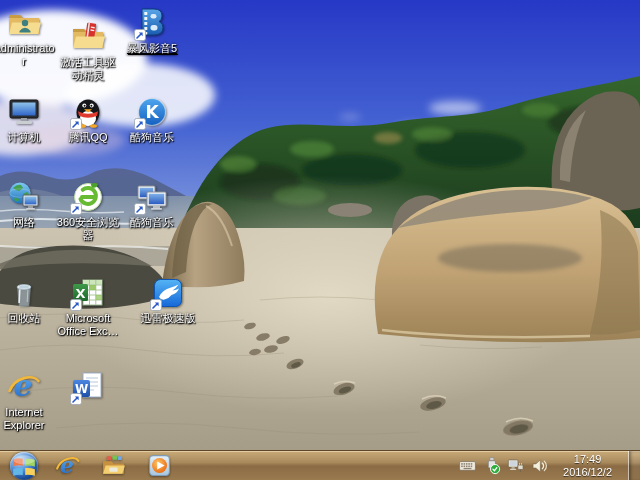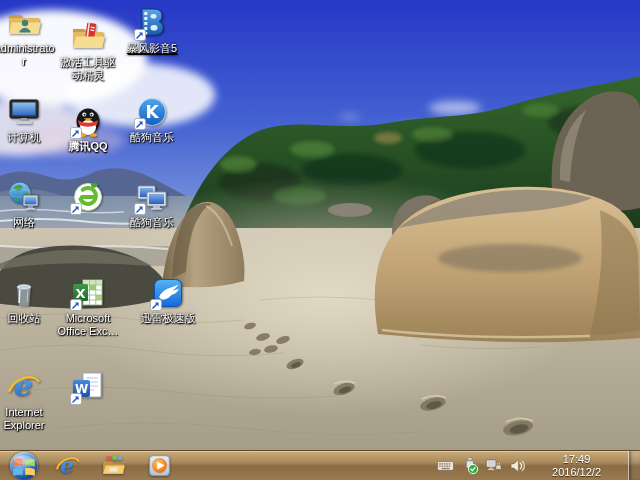--- a/index.html
+++ b/index.html
@@ -24,21 +24,21 @@
     background:linear-gradient(#c9ab79 0%,#a8895c 40%,#8a6b44 52%,#9a7b50 100%);
     border-top:1px solid #5e4628;box-shadow:inset 0 1px 0 rgba(255,240,210,.5);
     box-sizing:border-box;}
   #start-orb{width:28px;height:28px;margin:0 6px 0 10px;border-radius:50%;
     background:radial-gradient(circle at 35% 28%,#bcdcf8 0%,#5a93d8 38%,#1c4f9c 68%,#082348 100%);
     box-shadow:inset 0 1px 2px rgba(255,255,255,.7),0 0 3px rgba(0,0,0,.6);
     display:flex;align-items:center;justify-content:center;cursor:pointer;flex:none;}
   .tb-slot{width:46px;height:30px;display:flex;align-items:center;justify-content:center;
     cursor:pointer;flex:none;}
   .tb-slot svg{width:25px;height:25px;filter:drop-shadow(0 1px 1px rgba(0,0,0,.4));}
-  #tray{margin-left:auto;display:flex;align-items:center;gap:21px;height:30px;}
+  #tray{margin-left:auto;display:flex;align-items:center;gap:10px;height:30px;}
   .tray-ic{width:19px;height:19px;cursor:pointer;flex:none;}
   .tray-ic svg{width:19px;height:19px;}
   #clock{display:flex;flex-direction:column;align-items:center;justify-content:center;
     padding:0 6px 0 4px;height:30px;cursor:pointer;}
   #clock span{font-size:11px;line-height:13px;color:#fff;
     text-shadow:0 1px 1px rgba(0,0,0,.7);white-space:nowrap;}
   #show-desktop{width:11px;height:30px;flex:none;cursor:pointer;
     border-left:1px solid rgba(255,255,255,.55);
     background:linear-gradient(rgba(255,255,255,.12),rgba(0,0,0,.08));
     box-shadow:inset 2px 0 3px rgba(0,0,0,.35);}
@@ -257,21 +257,21 @@
               </linearGradient>
             </defs>
             <rect x="3" y="5" width="28" height="18" rx="1.5" fill="#2b2f33" stroke="#15181b"></rect>
             <rect x="5.5" y="7.5" width="23" height="13" fill="url(#gpc)"></rect>
             <rect x="14" y="23" width="6" height="3" fill="#9aa0a6"></rect>
             <rect x="9" y="26" width="16" height="3" rx="1.2" fill="#c9ced2"></rect>
           </svg>
         </div>
         <div class="lbl">计算机</div>
       </div>
-      <div class="dicon" style="left: 56px; top: 104px; font-weight: bold;">
+      <div class="dicon" style="left: 56px; top: 95px;">
         <div class="art">
           <svg class="main" viewBox="0 0 34 34">
             <ellipse cx="17" cy="17.5" rx="11.5" ry="13" fill="#15161a"></ellipse>
             <ellipse cx="17" cy="23.5" rx="8" ry="7.5" fill="#fff"></ellipse>
             <circle cx="13.3" cy="10.5" r="2" fill="#fff"></circle>
             <circle cx="20.7" cy="10.5" r="2" fill="#fff"></circle>
             <circle cx="13.6" cy="10.8" r="1" fill="#111"></circle>
             <circle cx="20.4" cy="10.8" r="1" fill="#111"></circle>
             <path d="M13 14.2h8l-4 3.4z" fill="#f5a623"></path>
             <path d="M7 16.2q10 5 20 0l-1 4.6q-9 4-18 0z" fill="#e03a2f"></path>
@@ -338,20 +338,21 @@
             <path d="M9.5 19a8 8 0 1 0 2.2-9.2" fill="none" stroke="#66bb33" stroke-width="4" stroke-linecap="round"></path>
             <rect x="9" y="15" width="16.5" height="4" rx="2" fill="#66bb33"></rect>
             <path d="M20 4q4-2.2 7 0-1 4.2-5 3.6-2-.3-2-3.6z" fill="#4aa32a"></path>
           </svg>
           <svg class="sc" viewBox="0 0 12 12">
             <rect x=".5" y=".5" width="11" height="11" rx="2" fill="#fff" stroke="#9aa4b0" stroke-width=".8"></rect>
             <path d="M3 9L7 5" stroke="#2a58c6" stroke-width="1.6" stroke-linecap="round"></path>
             <path d="M4.8 3.4h3.8v3.8z" fill="#2a58c6"></path>
           </svg>
         </div>
+        <div class="lbl">360安全浏览器</div>
       </div>
       <div class="dicon" style="left: 120px; top: 180px;">
         <div class="art">
           <svg class="main" viewBox="0 0 34 34">
             <defs>
               <linearGradient id="gbb" x1="0" y1="0" x2="0" y2="1">
                 <stop offset="0" stop-color="#7fb0e8"></stop>
                 <stop offset="1" stop-color="#2a5cc0"></stop>
               </linearGradient>
             </defs>

